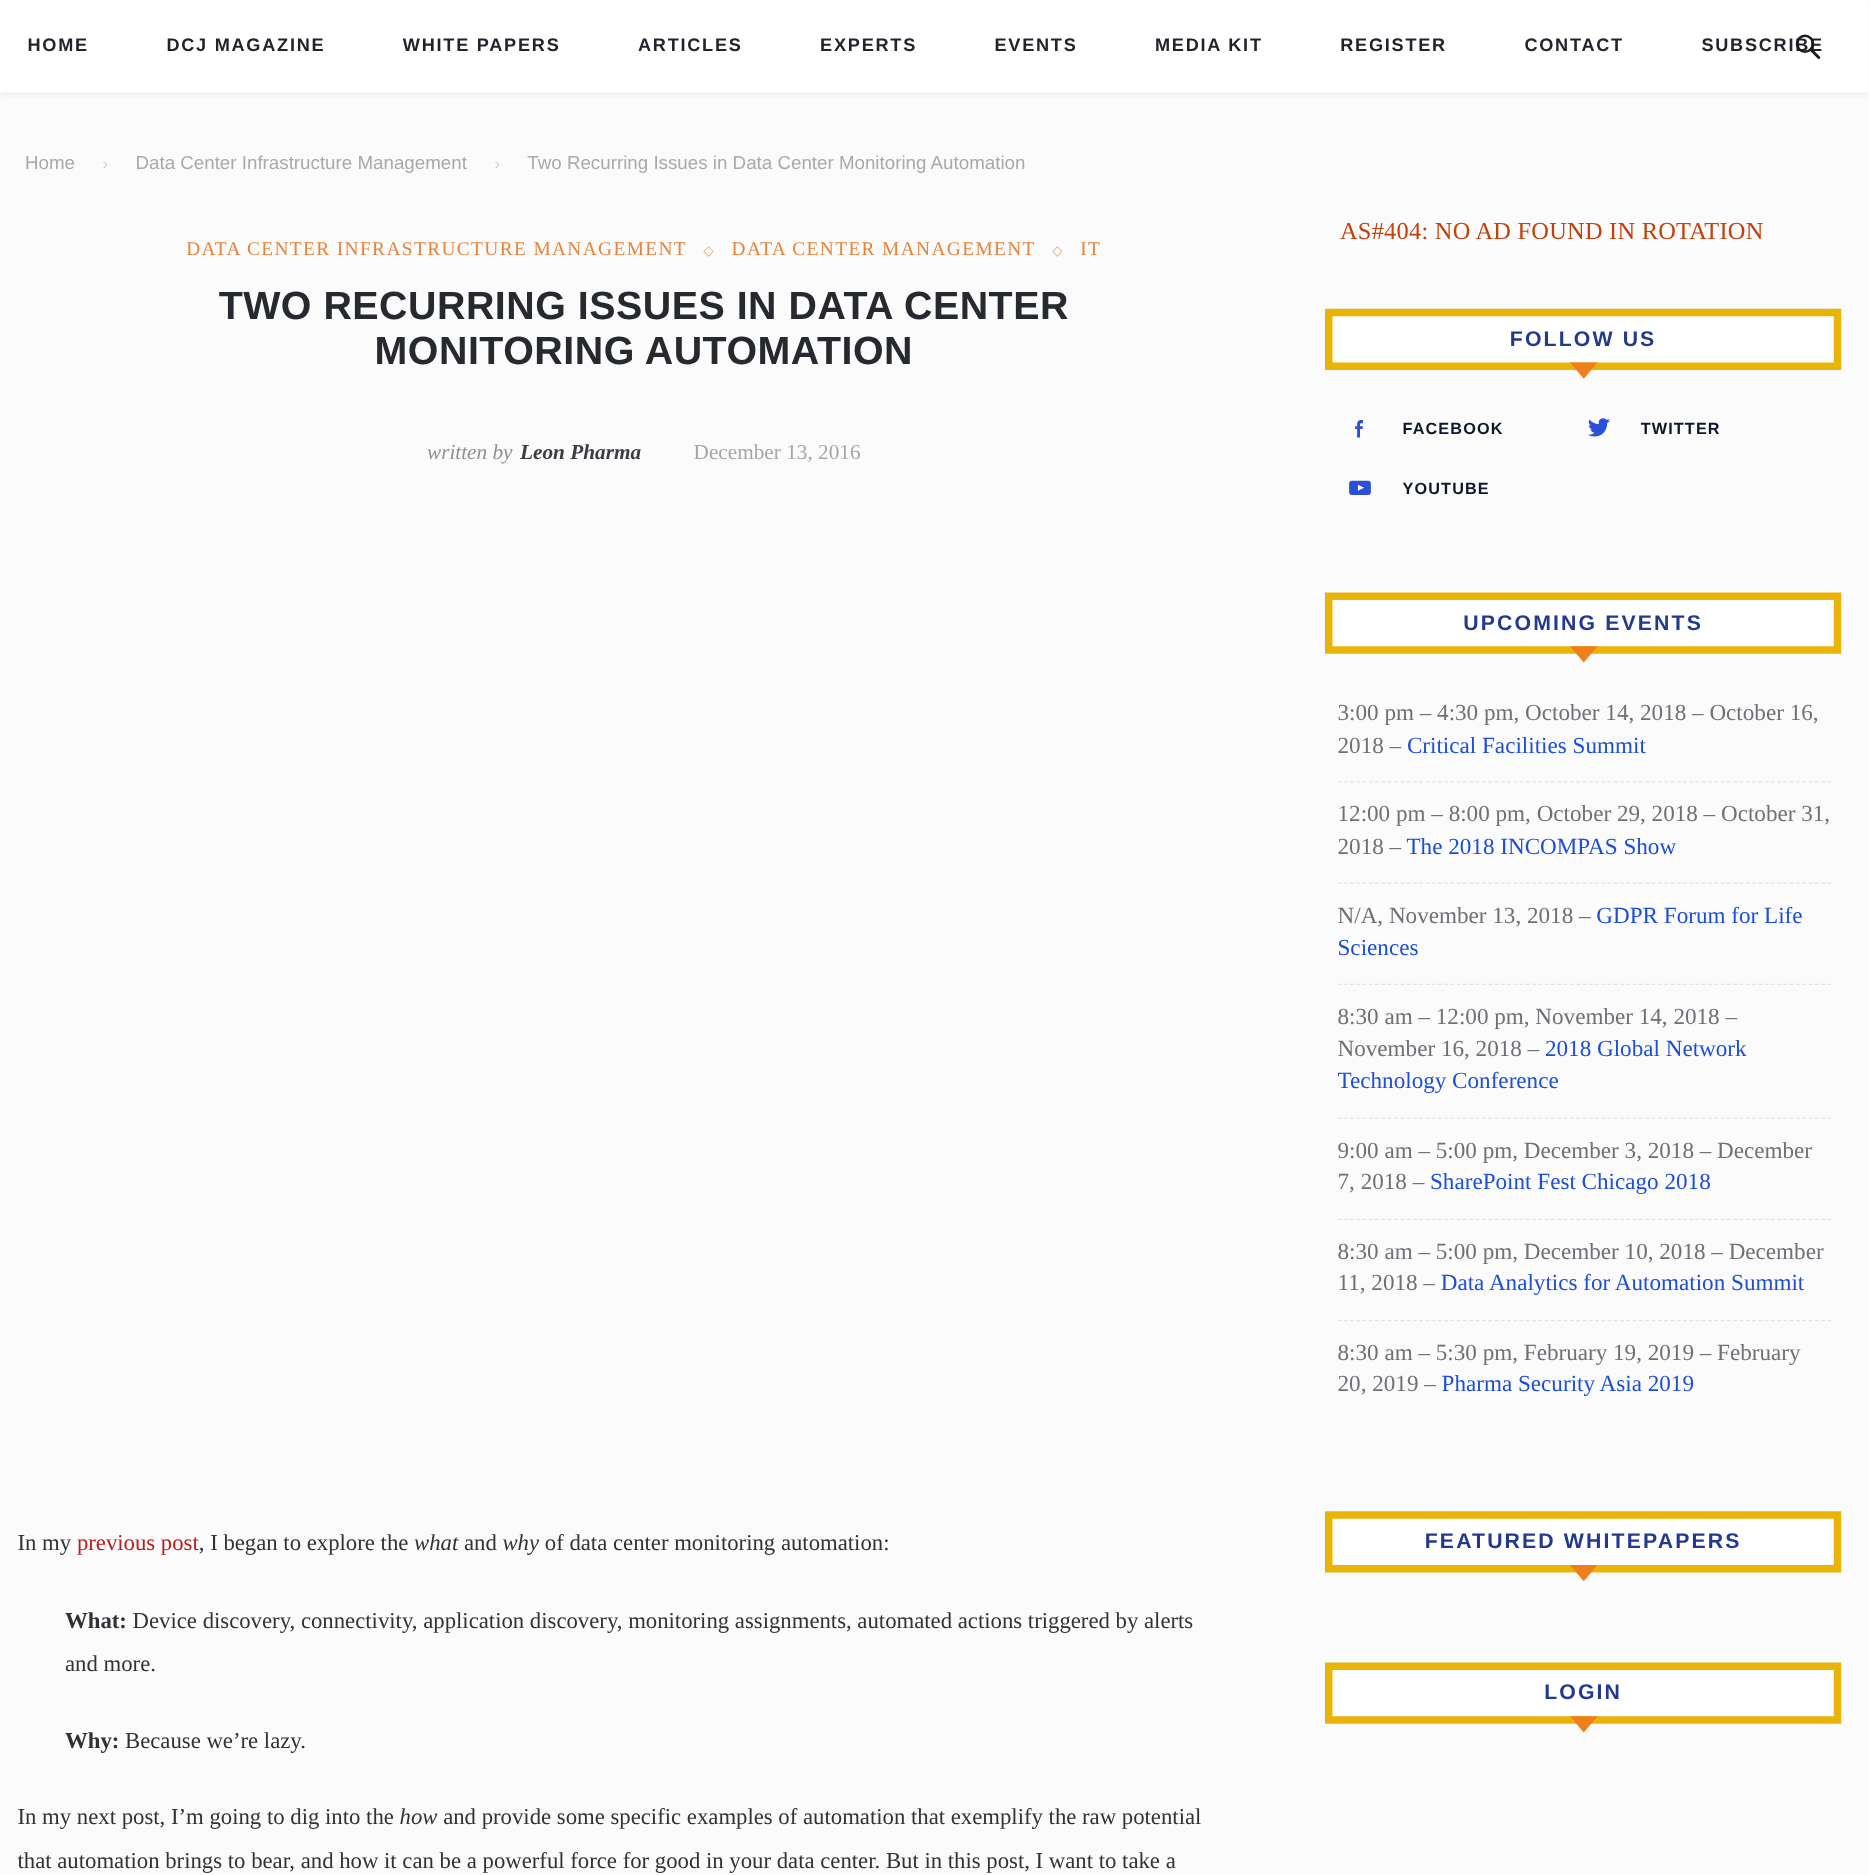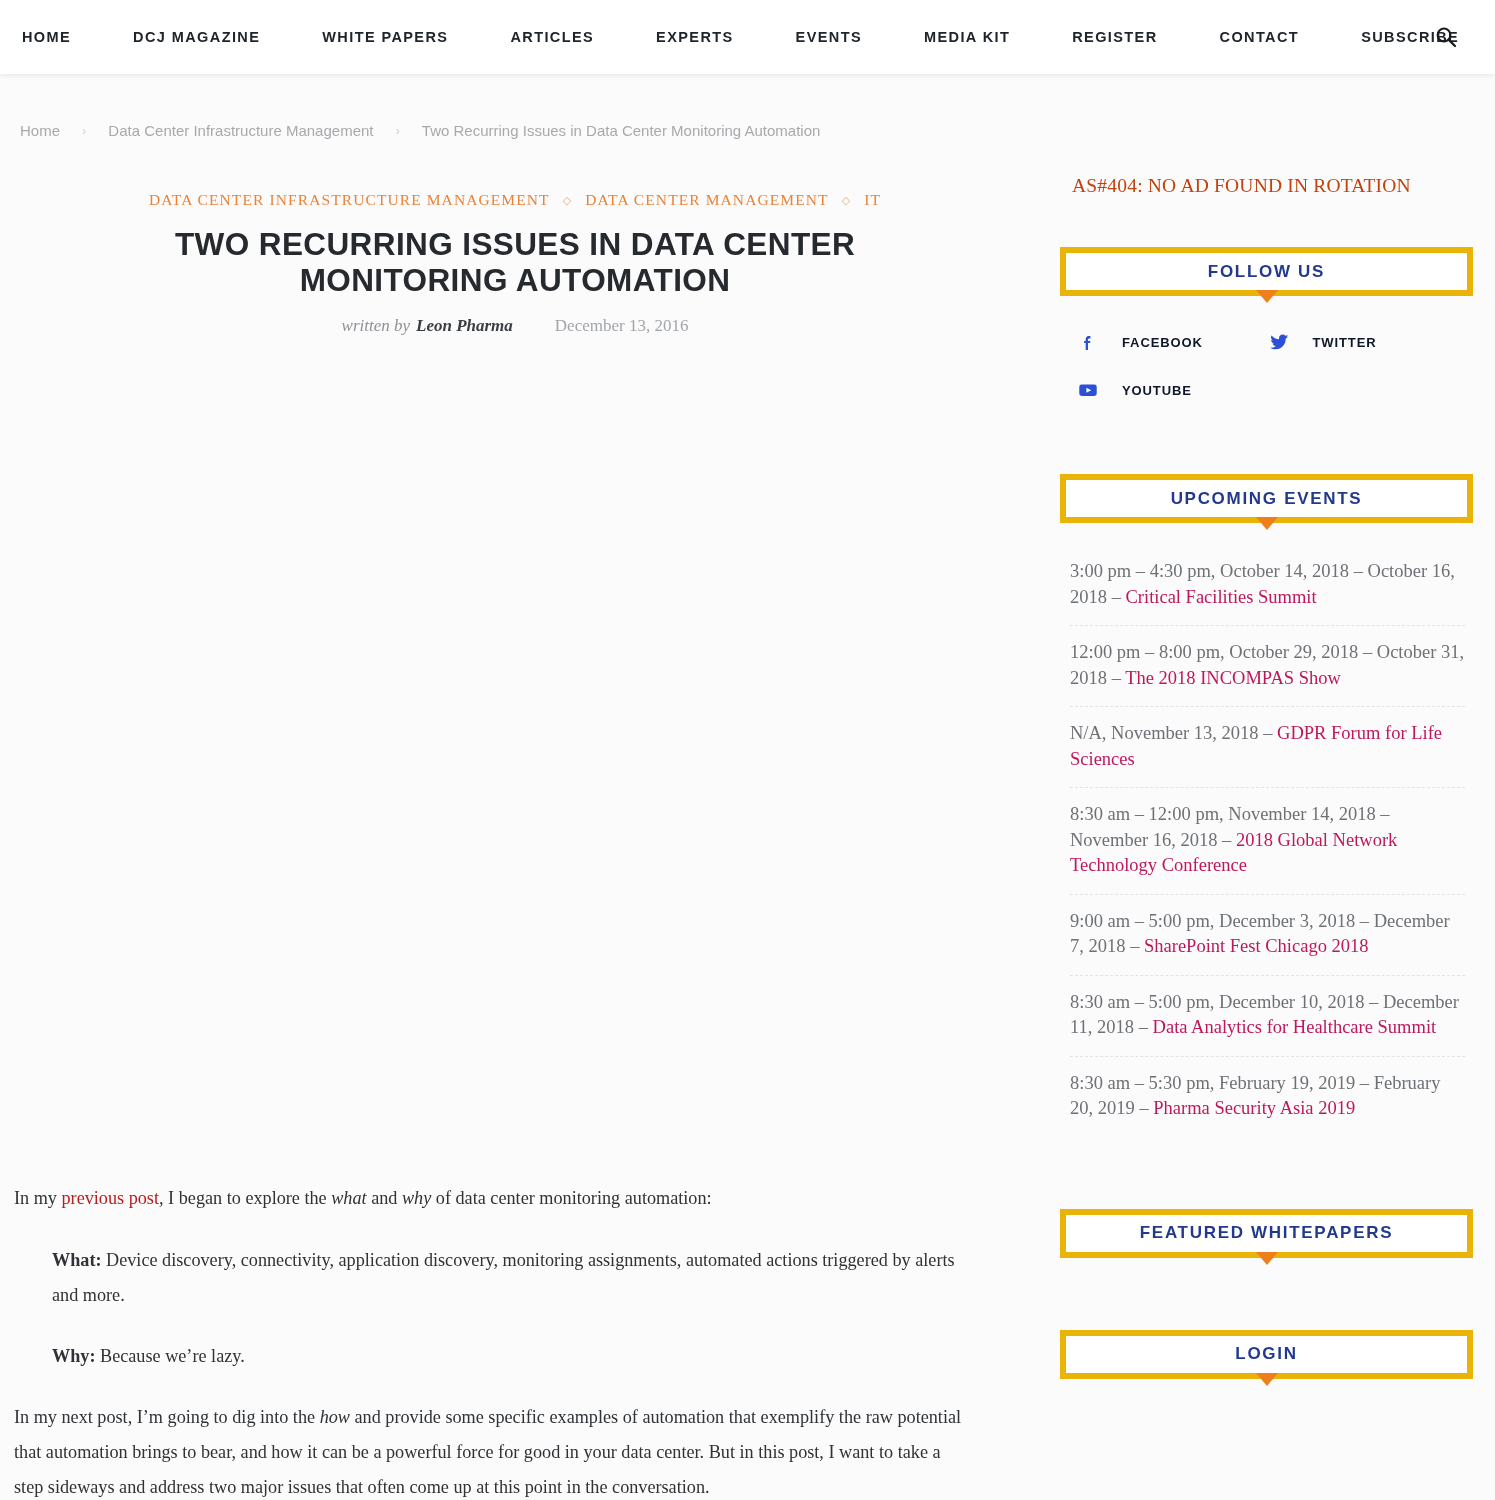--- a/index.html
+++ b/index.html
@@ -117,21 +117,21 @@
   }
   .post-meta {
     margin-top: 18px;
     font-family: "Liberation Serif", serif;
     font-size: 17px;
     color: #8d9095;
     display: flex;
     justify-content: center;
     align-items: baseline;
   }
-  .meta-written { font-style: italic; color: #8d9095; }
+  .meta-written { font-style: italic; color: #8d9095; margin-top: 36px; }
   .meta-author {
     font-style: italic;
     font-weight: bold;
     color: #3a3d42;
     margin-left: 6px;
     cursor: pointer;
   }
   .meta-date { margin-left: 42px; color: #a2a5aa; }
 
   
@@ -224,21 +224,21 @@
   .events-list { padding: 22px 8px 0 10px; }
   .event-item {
     font-family: "Liberation Serif", serif;
     font-size: 18.5px;
     line-height: 1.38;
     color: #6d7075;
     padding: 14px 0 15px 0;
     border-bottom: 1px dashed #e2e3e5;
   }
   .event-item:last-child { border-bottom: none; }
-  .event-link { color: #be185d; cursor: pointer; }
+  .event-link { color: #1d4ed8; cursor: pointer; }
 
   .sidebar-spacer { height: 30px; }
 </style>
 </head>
 <body>
 
 <nav class="topnav">
   <ul class="nav-items">
     <li class="nav-item">HOME</li>
     <li class="nav-item">DCJ MAGAZINE</li>
@@ -345,21 +345,21 @@
     <section class="widget">
       <div class="widget-head">
         <span class="widget-head-text">UPCOMING EVENTS</span>
       </div>
       <div class="events-list">
         <div class="event-item"><span>3:00 pm – 4:30 pm, October 14, 2018 – October 16, 2018 – </span><span class="event-link">Critical Facilities Summit</span></div>
         <div class="event-item"><span>12:00 pm – 8:00 pm, October 29, 2018 – October 31, 2018 – </span><span class="event-link">The 2018 INCOMPAS Show</span></div>
         <div class="event-item"><span>N/A, November 13, 2018 – </span><span class="event-link">GDPR Forum for Life Sciences</span></div>
         <div class="event-item"><span>8:30 am – 12:00 pm, November 14, 2018 – November 16, 2018 – </span><span class="event-link">2018 Global Network Technology Conference</span></div>
         <div class="event-item"><span>9:00 am – 5:00 pm, December 3, 2018 – December 7, 2018 – </span><span class="event-link">SharePoint Fest Chicago 2018</span></div>
-        <div class="event-item"><span>8:30 am – 5:00 pm, December 10, 2018 – December 11, 2018 – </span><span class="event-link">Data Analytics for Healthcare Summit</span></div>
+        <div class="event-item"><span>8:30 am – 5:00 pm, December 10, 2018 – December 11, 2018 – </span><span class="event-link">Data Analytics for Automation Summit</span></div>
         <div class="event-item"><span>8:30 am – 5:30 pm, February 19, 2019 – February 20, 2019 – </span><span class="event-link">Pharma Security Asia 2019</span></div>
       </div>
     </section>
 
     <div class="sidebar-spacer"></div>
 
     <section class="widget">
       <div class="widget-head">
         <span class="widget-head-text">FEATURED WHITEPAPERS</span>
       </div>

